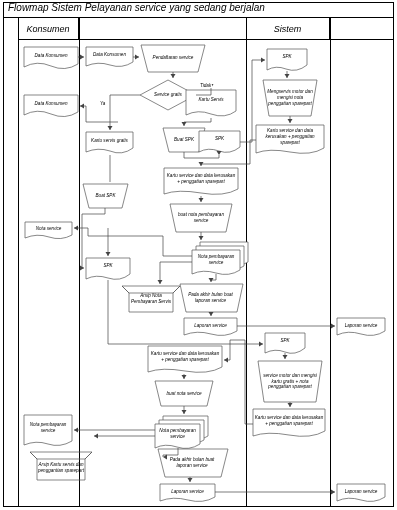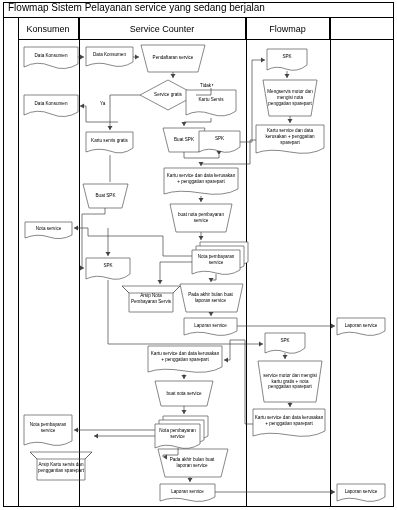--- a/index.html
+++ b/index.html
@@ -1,17 +1,17 @@
 <!DOCTYPE html>
 <html><head>
 <meta charset="utf-8">
 <style>
   html,body{margin:0;padding:0;background:#ffffff;}
   body{font-family:"Liberation Sans", sans-serif;color:#000;}
-  #page{position:relative;width:397px;height:510px;overflow:hidden;background:#fff;}
+  #page{position:relative;width:397px;height:510px;overflow:hidden;background:#fff;font-style:italic;}
 
   
   .frame{position:absolute;left:3px;top:2px;width:391px;height:505px;border:1px solid #000;box-sizing:border-box;}
   .title-row{position:absolute;left:3px;top:2px;width:391px;height:16px;box-sizing:border-box;border-bottom:1px solid #000;}
   .title-text{position:absolute;left:8px;top:2px;font-size:10px;white-space:nowrap;letter-spacing:0px;}
 
   .hdr-row{position:absolute;left:18px;top:18px;width:376px;height:22px;box-sizing:border-box;border-bottom:1px solid #000;border-left:1px solid #000;}
   .hdr{position:absolute;top:18px;height:22px;box-sizing:border-box;border-right:1px solid #000;display:flex;align-items:center;justify-content:center;font-size:9px;}
 
   .colline{position:absolute;width:0;border-left:1px solid #000;}
@@ -27,22 +27,21 @@
 
 <div id="page">
 
   <div class="frame"></div>
 
   <div class="title-row"></div>
   <div class="title-text">Flowmap Sistem Pelayanan service yang sedang berjalan</div>
 
   <div class="hdr-row"></div>
   <div class="hdr" style="left:18px;width:61px;">Konsumen</div>
-  <div class="hdr" style="left:79px;width:167px;">Service Counter</div>
-  <div class="hdr" style="left:246px;width:84px;">Flowmap</div>
+  <div class="hdr" style="left:246px;width:84px;">Sistem</div>
 
   <div class="colline" style="left:18px;top:18px;height:489px;"></div>
   <div class="colline" style="left:79px;top:18px;height:489px;"></div>
   <div class="colline" style="left:246px;top:18px;height:489px;"></div>
   <div class="colline" style="left:330px;top:18px;height:489px;"></div>
 
   <svg style="position:absolute;left:0;top:0;width:397px;height:510px;z-index:4;" viewBox="0 0 397 510">
     <defs>
       
     </defs>

